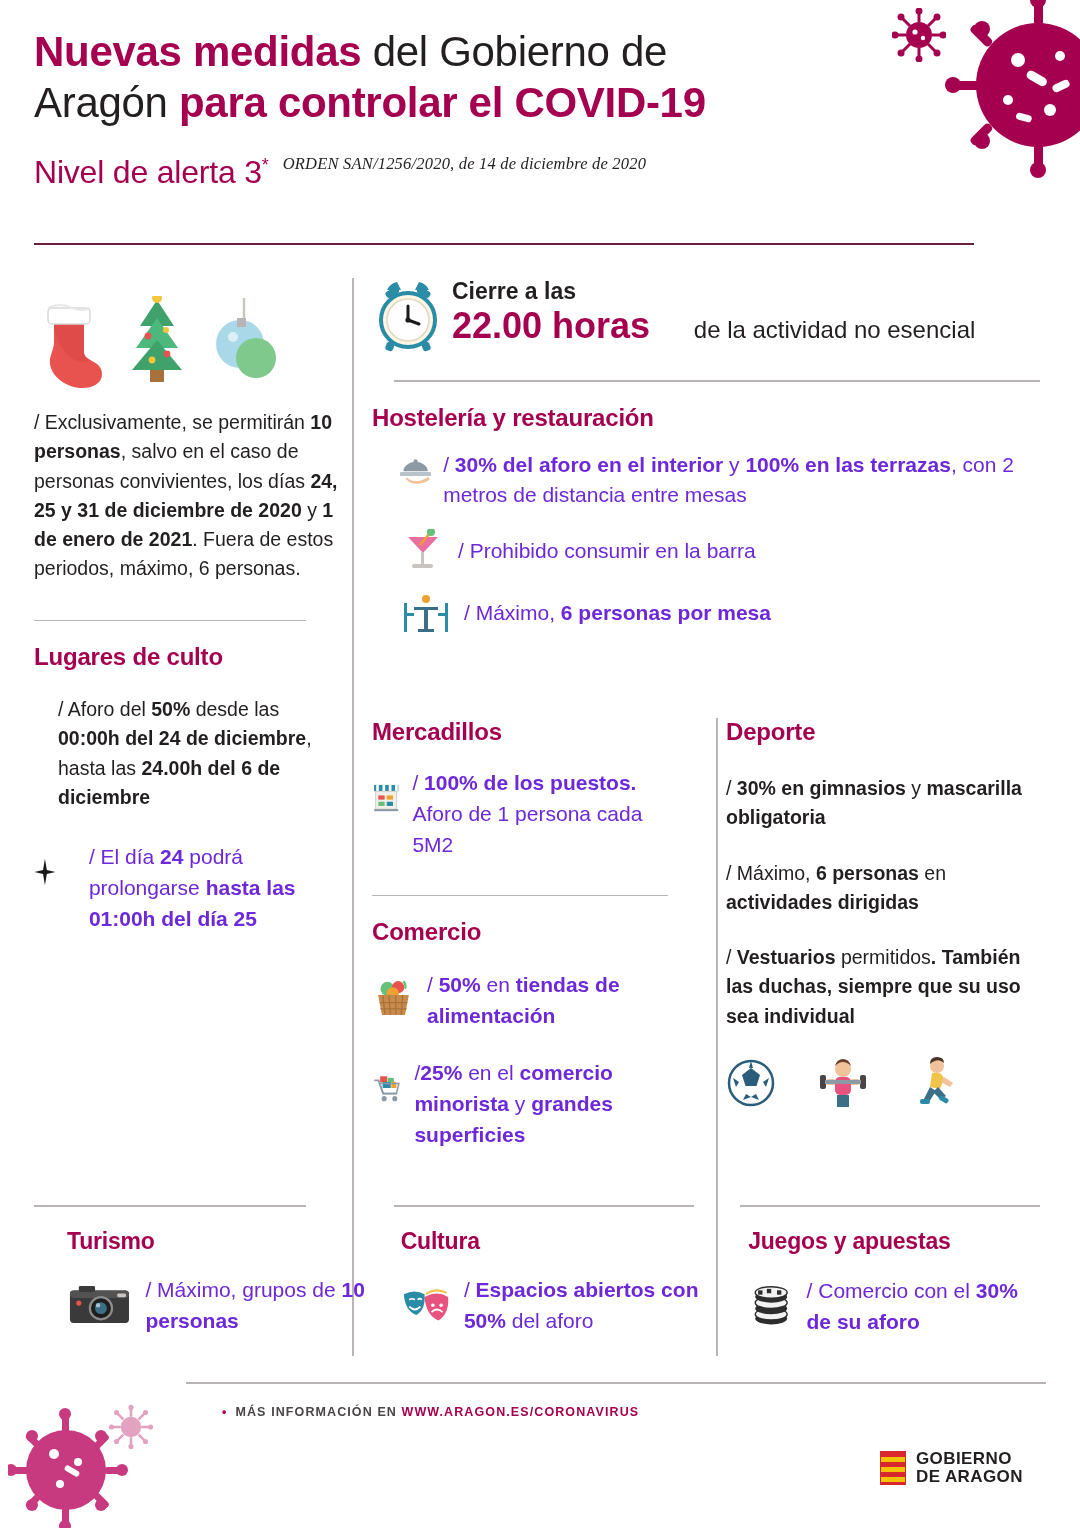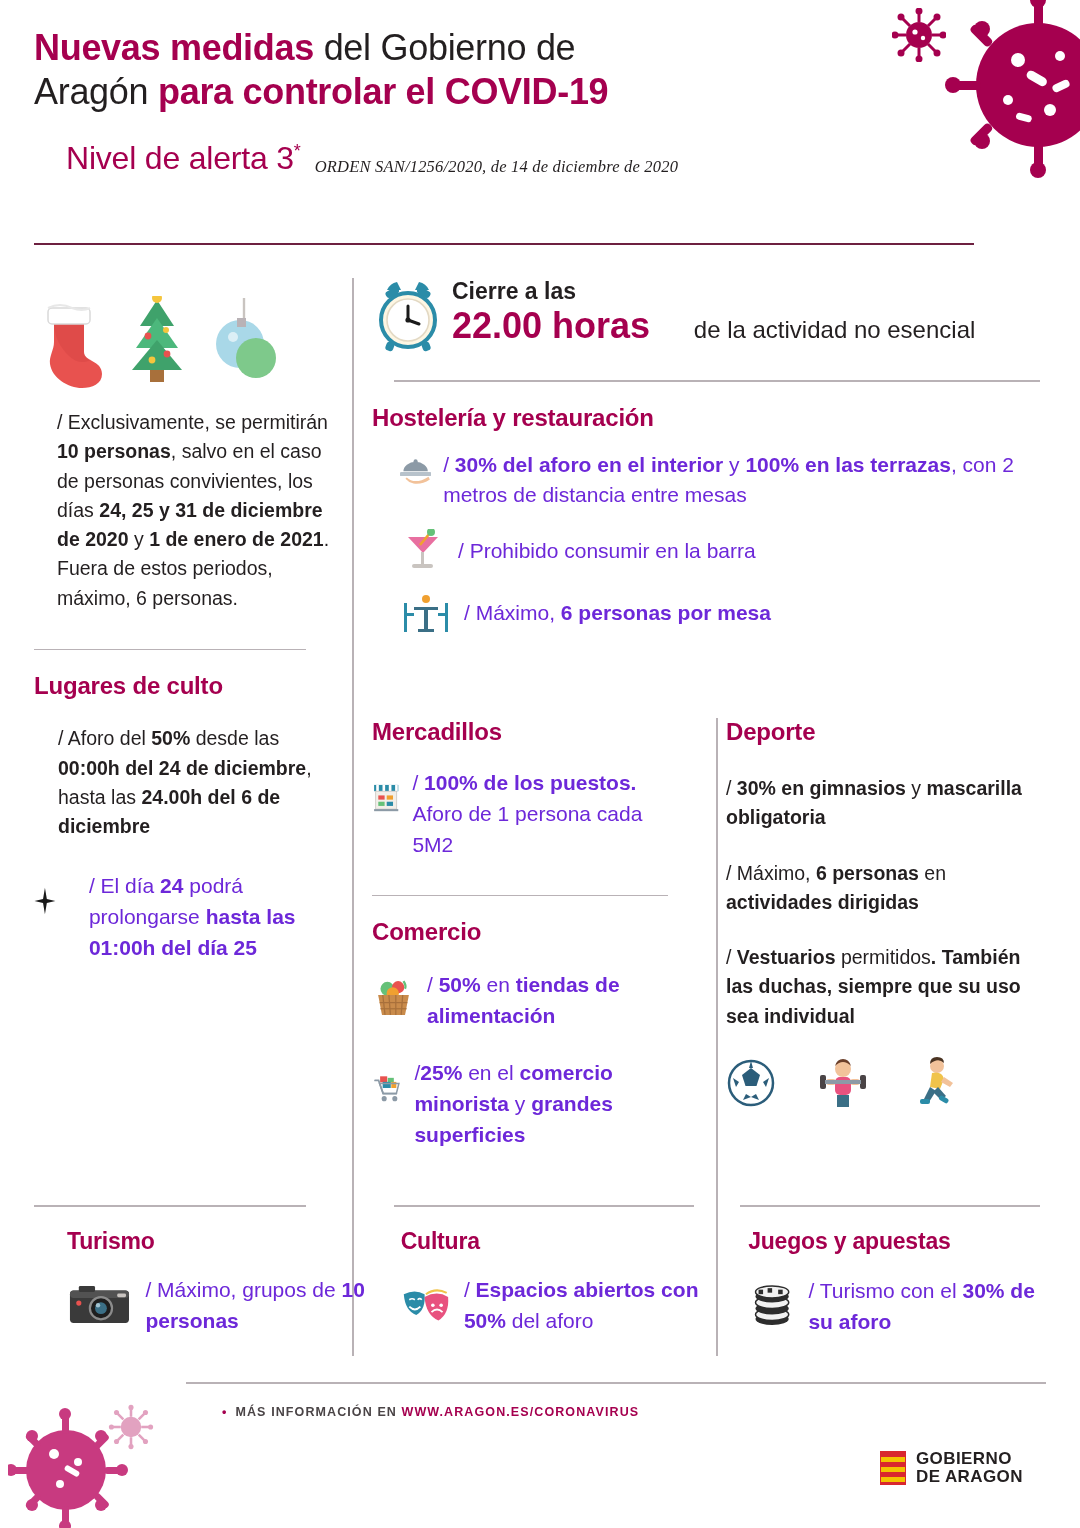--- a/index.html
+++ b/index.html
@@ -20,33 +20,32 @@
   }
 
   
   .header {
     position: absolute;
     top: 26px;
     left: 34px;
     width: 880px;
   }
   .title-line {
-    font-size: 36px;
+    font-size: 42px;
     line-height: 1.22;
     font-weight: 400;
     color: #231f20;
     letter-spacing: -0.3px;
   }
   .title-line b { color: #a5004f; font-weight: 700; }
   .subtitle-row {
     margin-top: 26px;
     display: flex;
-    align-items: flex-end;
+    align-items: flex-start;
     gap: 14px;
-    margin-left: 32px;
   }
   .alert-level {
     font-size: 32px;
     color: #a5004f;
     font-weight: 400;
     letter-spacing: -0.2px;
   }
   .alert-level sup { font-size: 18px; }
   .order-ref {
     font-size: 16.5px;
@@ -405,21 +404,21 @@
     </svg>
     <svg width="70" height="92" viewBox="0 0 70 92">
       <line x1="34" y1="2" x2="34" y2="30" stroke="#c9c4c0" stroke-width="2.4"></line>
       <circle cx="30" cy="48" r="24" fill="#a9d8e8"></circle>
       <circle cx="46" cy="62" r="20" fill="#7ec98b"></circle>
       <rect x="27" y="22" width="9" height="9" fill="#b9b2b6"></rect>
       <circle cx="23" cy="41" r="5" fill="#ffffff" opacity="0.6"></circle>
     </svg>
   </div>
 
-  <p class="body" style="margin-top:20px;margin-left:23px;">
+  <p class="body" style="margin-top:20px;">
     <span>/ Exclusivamente, se permitirán </span><b>10 personas</b><span>, salvo en el caso de personas convivientes, los días </span><b>24, 25 y 31 de diciembre de 2020</b><span> y </span><b>1 de enero de 2021</b><span>. Fuera de estos periodos, máximo, 6 personas.</span>
   </p>
 
   <div class="hr short" style="margin-top:36px;"></div>
 
   <div class="sec-title" style="margin-top:22px;">Lugares de culto</div>
 
   <div style="margin-top:24px; padding-left:24px;">
     <p class="body">
       <span>/ Aforo del </span><b>50%</b><span>  desde las </span><b>00:00h del 24 de diciembre</b><span>, hasta las </span><b>24.00h del 6 de diciembre</b>
@@ -673,21 +672,21 @@
         <ellipse cx="32" cy="26" rx="22" ry="8" fill="#f2f2f2" stroke="#2d2d2d" stroke-width="2"></ellipse>
         <ellipse cx="32" cy="18" rx="22" ry="8" fill="#2d2d2d"></ellipse>
         <ellipse cx="32" cy="12" rx="22" ry="8" fill="#f2f2f2" stroke="#2d2d2d" stroke-width="2"></ellipse>
         <g fill="#2d2d2d">
           <rect x="14" y="9" width="6" height="6"></rect>
             <rect x="26" y="7" width="6" height="6"></rect>
           <rect x="40" y="9" width="6" height="6"></rect>
         </g>
       </svg>
       <div class="txt">
-        <span>/ Turismo con el </span><b>30% de su aforo</b>
+        <span>/ Comercio con el </span><b>30% de su aforo</b>
       </div>
     </div>
   </div>
 </div>
 
 <div class="footer-rule"></div>
 <div class="footer-info">
   <span class="bullet">•</span><span>MÁS INFORMACIÓN EN </span><span class="url">WWW.ARAGON.ES/CORONAVIRUS</span>
 </div>
 

